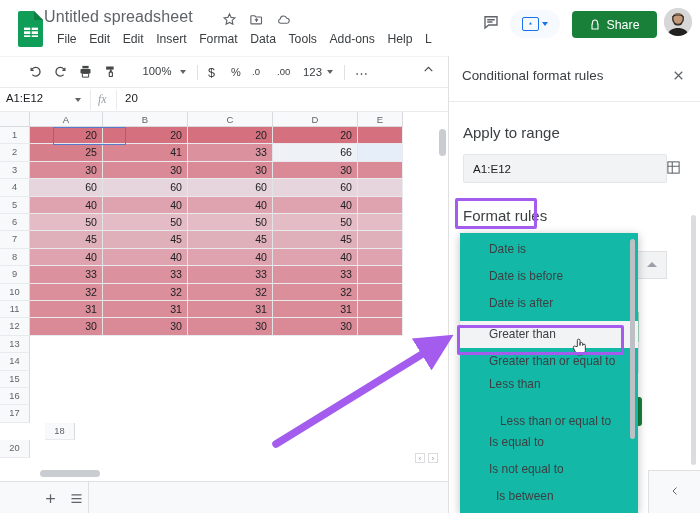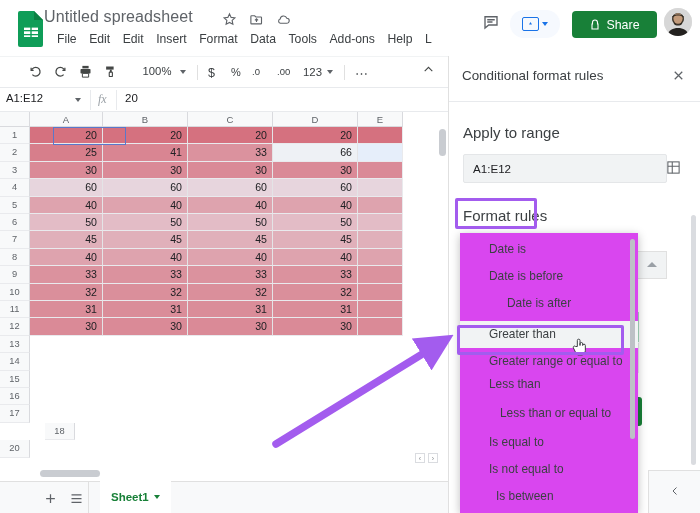--- a/index.html
+++ b/index.html
@@ -72,21 +72,21 @@
   .p-divider { position:absolute; left:0; top:101px; width:252px; height:1px; background:#e8eaed;}
   .p-label { position:absolute; font-size:15px; color:#3c4043; }
   .p-input { position:absolute; left:14px; top:154px; width:204px; height:29px; background:#f1f3f4; border:1px solid #e4e6e8; border-radius:2px;
              font-size:11.6px; color:#202124; padding:7px 9px; }
   .range-ico { position:absolute; right:19px; top:160px; width:15px; height:15px; color:#5f6368; }
 
   
   .hl { position:absolute; border:3px solid #a35cee; border-radius:2px; pointer-events:none; }
 
   
-  .dd { position:absolute; left:460px; top:233px; width:178px; height:280px; background:#d946ef; box-shadow:0 2px 9px rgba(0,0,0,.26); }
+  .dd { position:absolute; left:460px; top:233px; width:178px; height:280px; background:#14b8a6; box-shadow:0 2px 9px rgba(0,0,0,.26); }
   .dd-item { position:absolute; left:0; width:178px; height:27px; line-height:27px; padding-left:29px; font-size:11.9px; color:#3c4043; white-space:nowrap;}
   .dd-item.sel { background:#f1f3f4; }
   .dd-scroll { position:absolute; right:3px; top:6px; width:5px; height:200px; background:#bdc1c6; border-radius:3px;}
 
   
   .spinner { position:absolute; left:633px; top:251px; width:34px; height:28px; background:#f1f3f4; border:1px solid #e0e0e0; }
   .sw-green { position:absolute; left:606px; top:312px; width:33px; height:30px; background:#a8dbc0;}
   .sw-white { position:absolute; left:606px; top:343px; width:33px; height:30px; background:#fff; border:1px solid #e8eaed;}
   .donebtn { position:absolute; left:600px; top:397px; width:42px; height:29px; background:#188038; border-radius:3px;
              color:#fff; font-size:12px; line-height:29px; text-align:center;}
@@ -321,24 +321,20 @@
             <path d="M12 5v14M5 12h14"></path>
           </svg>
       </div>
       <div class="bot-ico" style="left:69px;">
         <svg width="15" height="15" viewBox="0 0 24 24" fill="none" stroke="#5f6368" stroke-width="2">
             <path d="M4 6h16M4 12h16M4 18h16"></path>
           </svg>
       </div>
     </div>
     <div class="sheetsep"></div>
-    <div class="sheettab">
-      <span>Sheet1</span>
-      <span style="display:inline-block;width:0;height:0;border-left:3.5px solid transparent;border-right:3.5px solid transparent;border-top:4px solid #188038;"></span>
-    </div>
   </div>
 
   <div id="panel">
     <div class="p-title">Conditional format rules</div>
     <div class="p-close">
       <svg width="15" height="15" viewBox="0 0 24 24" fill="none" stroke="#5f6368" stroke-width="2">
           <path d="M6 6l12 12M18 6L6 18"></path>
         </svg>
     </div>
     <div class="p-divider"></div>
@@ -357,25 +353,25 @@
   <div class="spinner">
     <div style="position:absolute;left:13px;top:10px;width:0;height:0;border-left:5px solid transparent;border-right:5px solid transparent;border-bottom:5px solid #9aa0a6;"></div>
   </div>
   <div class="sw-green"></div>
   <div class="sw-white"></div>
   <div class="donebtn">Done</div>
 
   <div class="dd">
     <div class="dd-item" style="top:3px;">Date is</div>
     <div class="dd-item" style="top:30px;">Date is before</div>
-    <div class="dd-item" style="top:57px;margin-left:18px;">Date is after</div>
+    <div class="dd-item" style="top:57px;">Date is after</div>
     <div class="dd-item sel" style="top:88px;">Greater than</div>
-    <div class="dd-item" style="top:115px;">Greater range or equal to</div>
+    <div class="dd-item" style="top:115px;">Greater than or equal to</div>
     <div class="dd-item" style="top:138px;">Less than</div>
-    <div class="dd-item" style="top:167px;padding-left:40px;">Less than or equal to</div>
+    <div class="dd-item" style="top:175px;padding-left:40px;">Less than or equal to</div>
     <div class="dd-item" style="top:223px;">Is not equal to</div>
     <div class="dd-item" style="top:196px;">Is equal to</div>
     <div class="dd-item" style="top:250px;padding-left:36px;">Is between</div>
     <div class="dd-scroll"></div>
   </div>
 
   <div style="position:absolute; left:572px; top:337px; width:16px; height:19px;">
     <svg width="16" height="19" viewBox="0 0 24 28" fill="#fff" stroke="#3c4043" stroke-width="1.5">
       <path d="M8 14V5a2 2 0 0 1 4 0v7.5V10a2 2 0 0 1 4 0v2.5a2 2 0 0 1 4 0V20c0 4-3 7-7 7h-2c-3 0-5-2-6-5l-3-6a2 2 0 0 1 3.4-2z"></path>
     </svg>

